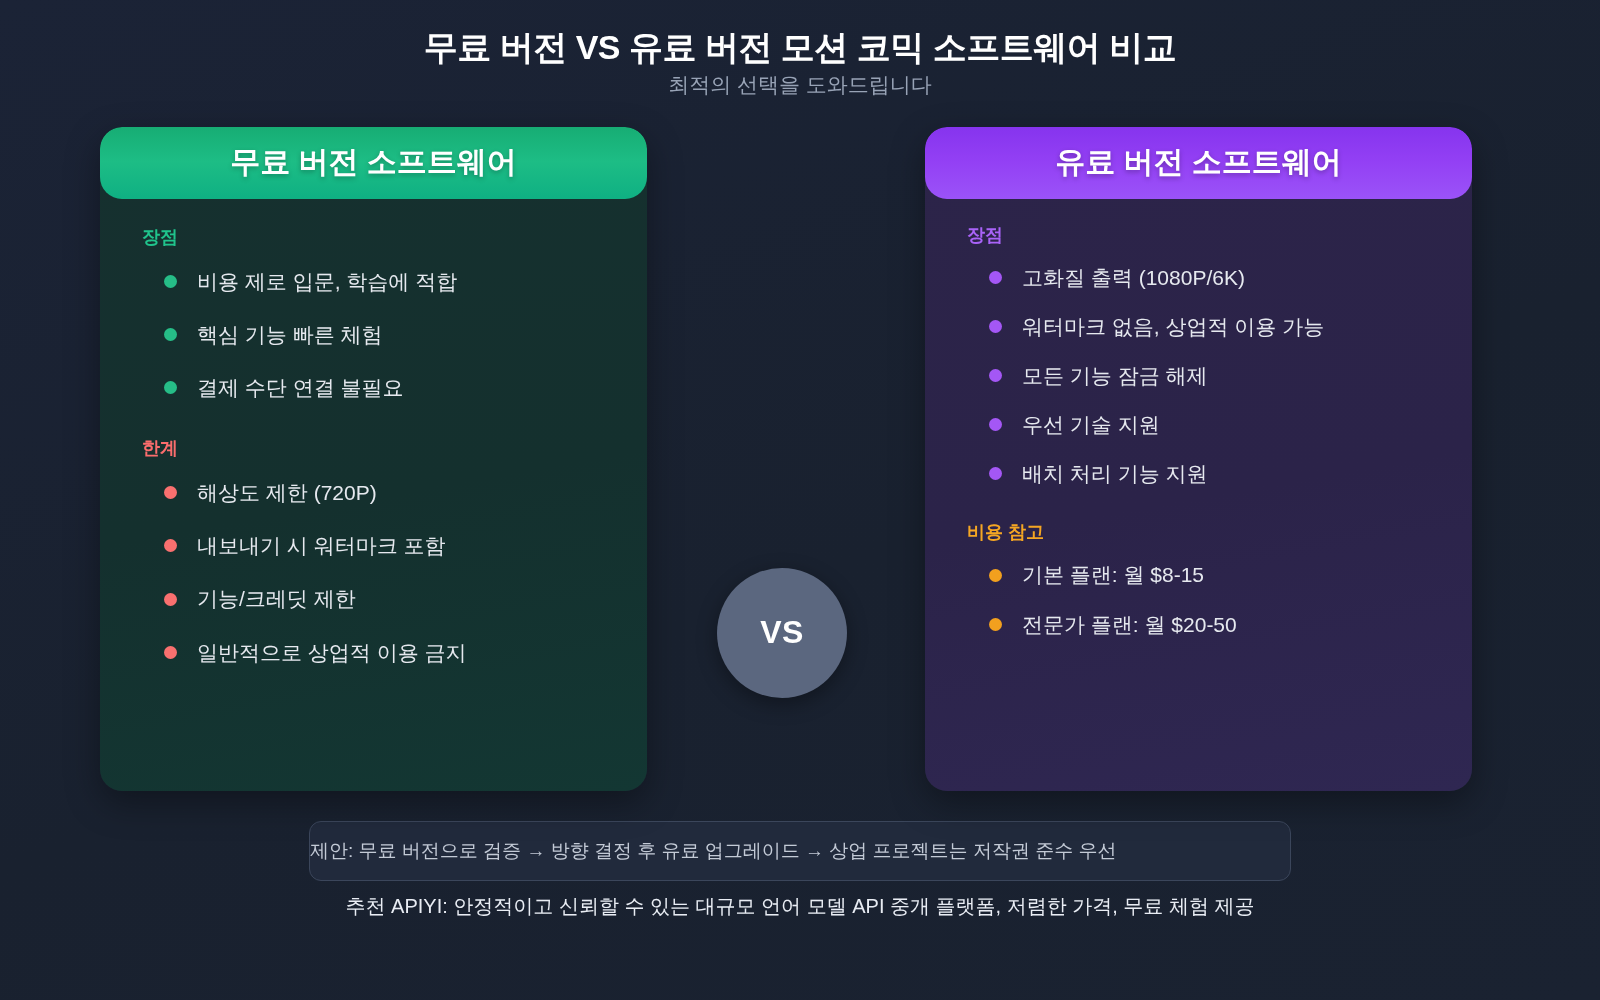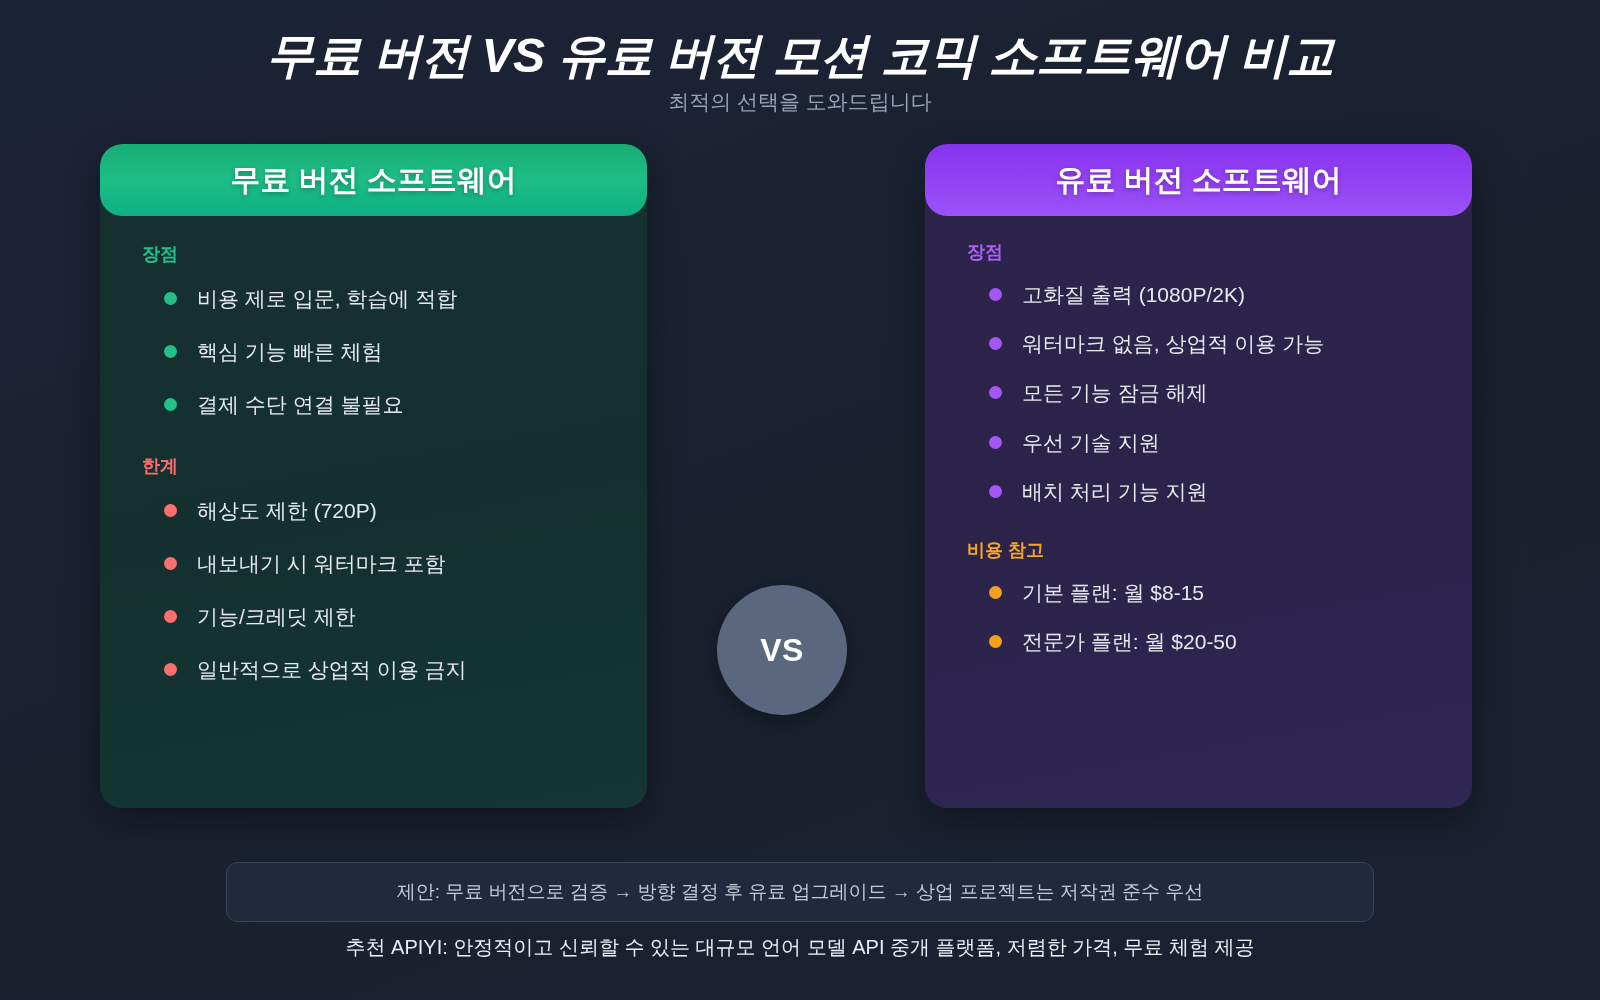--- a/index.html
+++ b/index.html
@@ -15,22 +15,22 @@
   .page {
     position:relative;
     width:1600px; height:1000px;
     background:linear-gradient(160deg,#1b2336 0%,#19212f 55%,#1a2231 100%);
     display:flex; flex-direction:column; align-items:center;
   }
 
   
   .header { width:100%; text-align:center; padding-top:26px; }
   .title {
-    font-size:48px; font-weight:700; color:#ffffff;
-    letter-spacing:-0.5px; line-height:1.25;font-style:italic;
+    font-size:34px; font-weight:700; color:#ffffff;
+    letter-spacing:-0.5px; line-height:1.25;
   }
   .subtitle {
     margin-top:2px; font-size:21px; color:#98a3b6; font-weight:400;
   }
 
   
   .compare {
     position:relative;
     width:1600px; height:690px;
     margin-top:28px;
@@ -98,26 +98,26 @@
     background:#5b677f;
     display:flex; align-items:center; justify-content:center;
     font-size:32px; font-weight:700; color:#ffffff;
     box-shadow:0 6px 20px rgba(0,0,0,.35);
     letter-spacing:.5px;
   }
 
   
   .footer { width:100%; display:flex; flex-direction:column; align-items:center; }
   .advice-box {
-    margin-top:28px;
-    width:1148px; height:60px;
+    margin-top:4px;
+    width:982px; height:60px;
     border:1px solid #3b465b;
     border-radius:12px;
     background:#212a3c;
-    display:flex; align-items:center; justify-content:center;
+    display:flex; align-items:center; justify-content:flex-start;
     font-size:19px; color:#c3cad6;
   }
   .promo {
     margin-top:12px;
     font-size:20px; font-weight:400; color:#e9edf4;
     text-align:center;
   }
 </style>
 </head>
 <body>
@@ -188,21 +188,21 @@
       <div class="card-head">
         <span>유료 버전 소프트웨어</span>
       </div>
       <div class="card-body">
 
         <div class="section">
           <div class="section-title pros-paid">장점</div>
           <ul class="items">
             <li>
               <span class="dot purple"></span>
-              <span>고화질 출력 (1080P/2K)</span>
+              <span>고화질 출력 (1080P/6K)</span>
             </li>
             <li>
               <span class="dot purple"></span>
               <span>워터마크 없음, 상업적 이용 가능</span>
             </li>
             <li>
               <span class="dot purple"></span>
               <span>모든 기능 잠금 해제</span>
             </li>
             <li>

